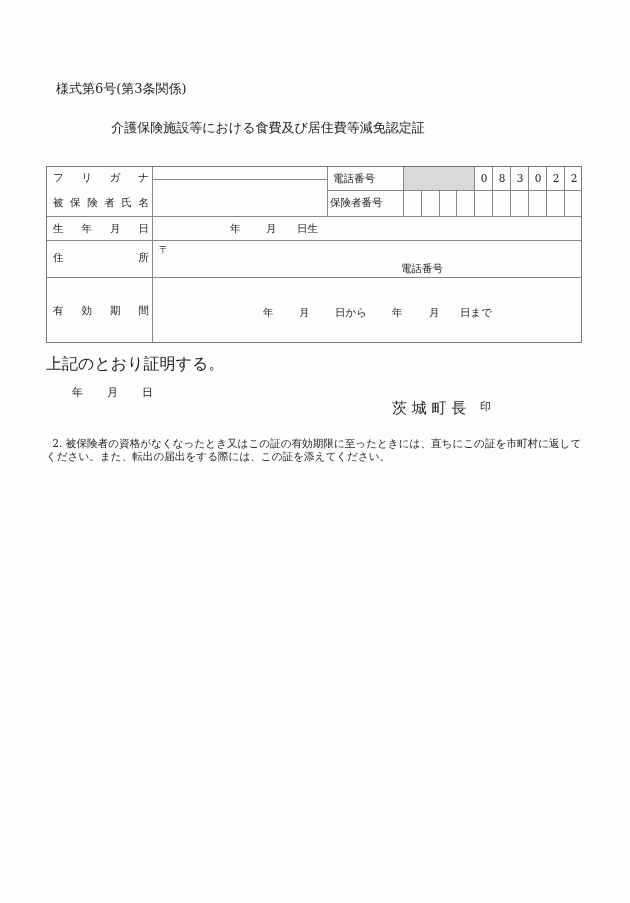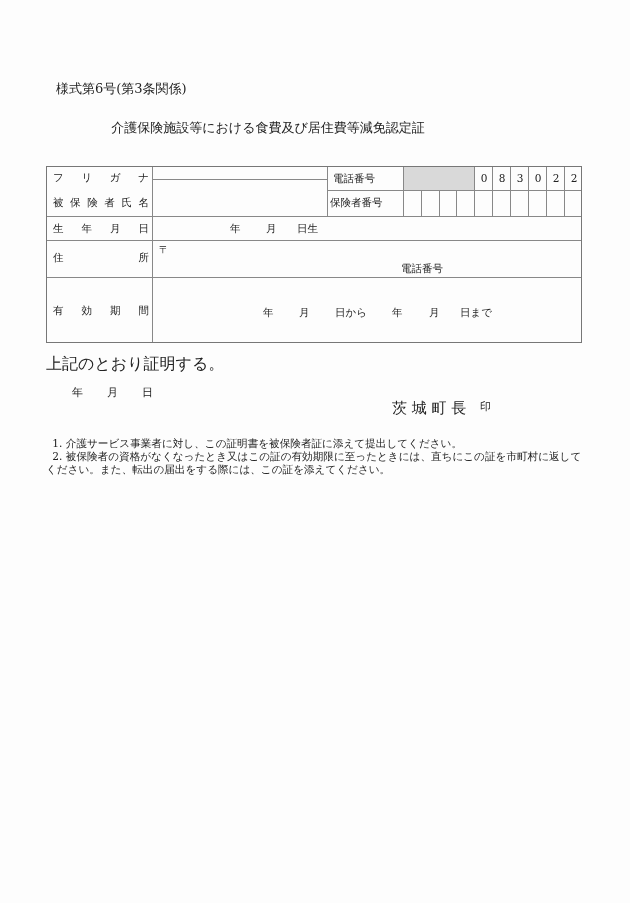--- a/index.html
+++ b/index.html
@@ -120,15 +120,14 @@
 </div>
 
 <div class="abs cert">上記のとおり証明する。</div>
 <div class="abs" style="left:72px; top:385px; font-size:11px;">年</div>
 <div class="abs" style="left:107px; top:385px; font-size:11px;">月</div>
 <div class="abs" style="left:142px; top:385px; font-size:11px;">日</div>
 <div class="abs mayor">茨 城 町 長</div>
 <div class="abs" style="left:480px; top:399px; font-size:11px;">印</div>
 
 <div class="notes">
-  <p style="text-indent:0.6em;">1. 介護サービス事業者に対し、この証明書を被保険者証に添えて提出してください。</p>
   <p style="text-indent:0.6em;">2. 被保険者の資格がなくなったとき又はこの証の有効期限に至ったときには、直ちにこの証を市町村に返してください。また、転出の届出をする際には、この証を添えてください。</p>
 </div>
 
 </body></html>

